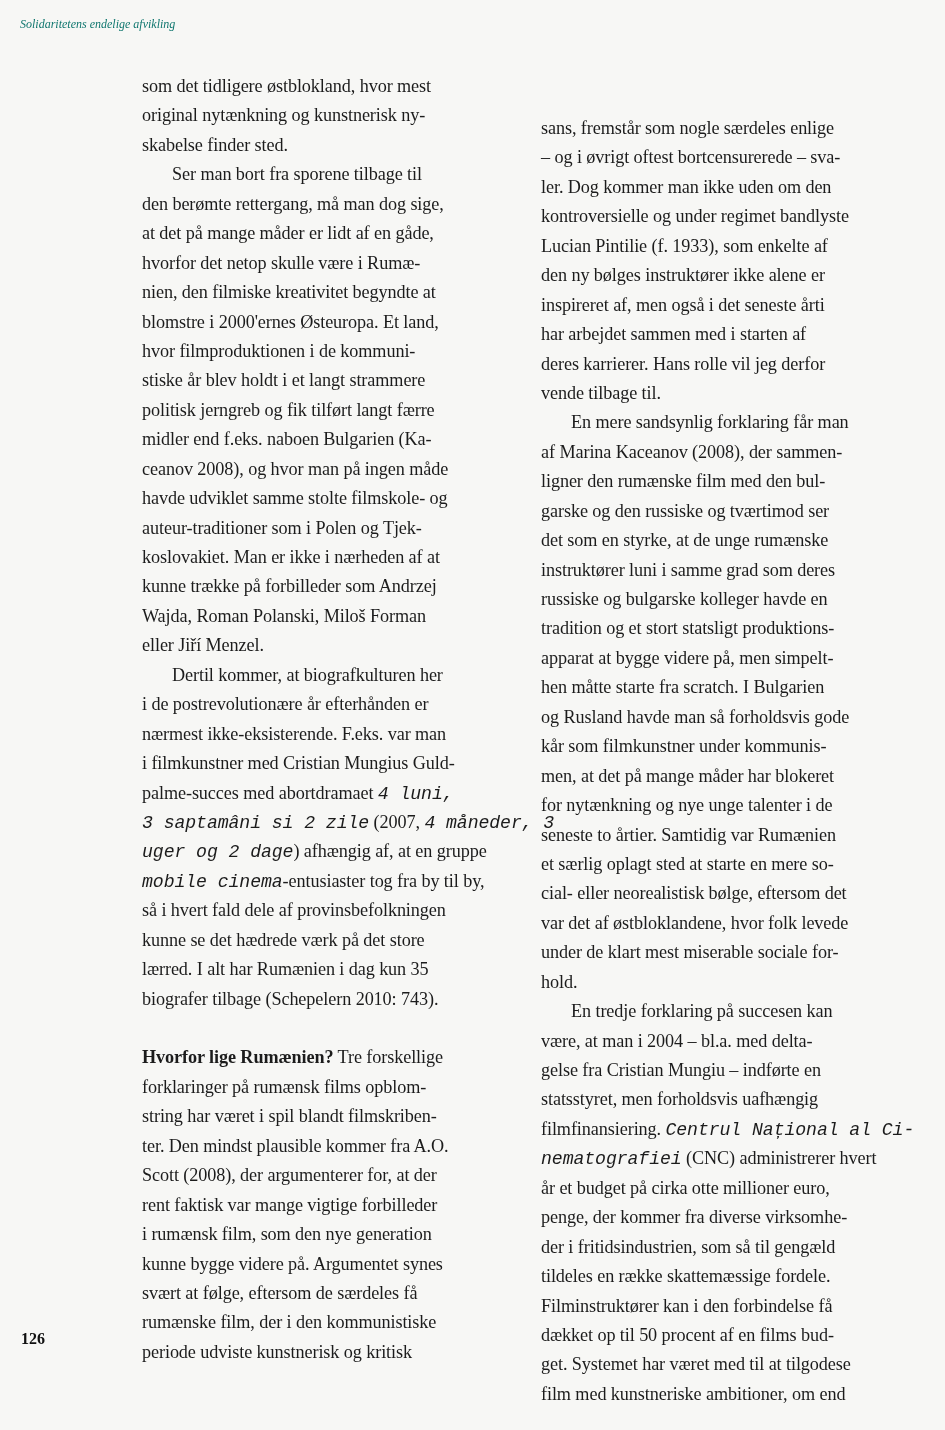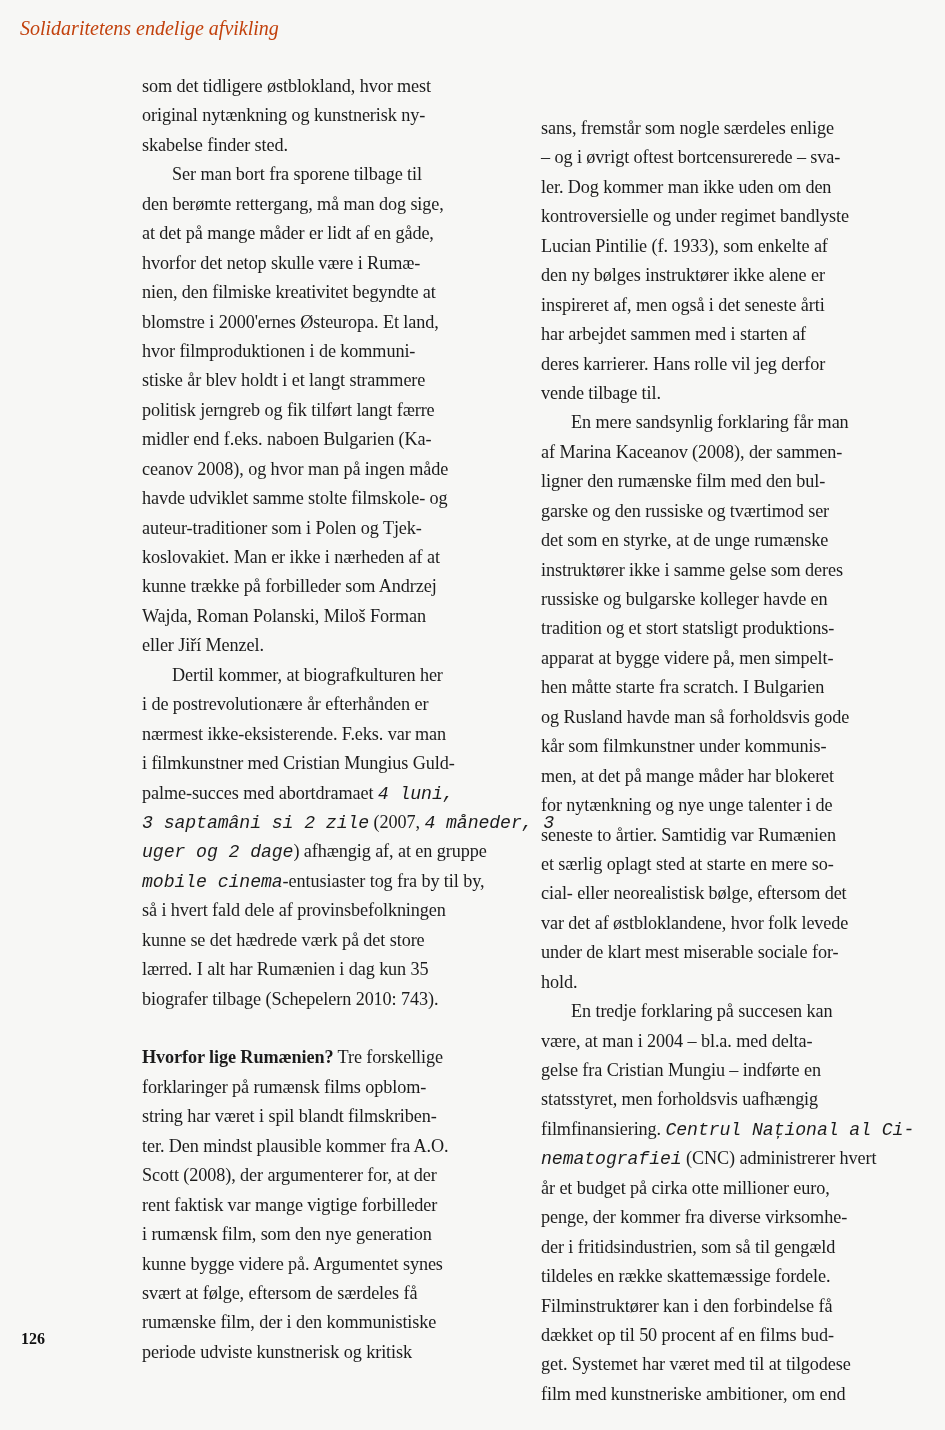--- a/index.html
+++ b/index.html
@@ -1,18 +1,18 @@
 <!DOCTYPE html>
 <html><head>
 <meta charset="utf-8">
 <style>
   html, body { margin:0; padding:0; }
   body { width:945px; height:1430px; background:#f7f7f5; position:relative; overflow:hidden;
          font-family:"Liberation Serif","DejaVu Serif",serif; color:#1c1c1c; }
-  .running-head { position:absolute; left:20px; top:17px; font-size:20px; font-style:italic; color:#c2410c; }
+  .running-head { position:absolute; left:20px; top:17px; font-size:12px; font-style:italic; color:#0f766e; }
   .col { position:absolute; top:72px; }
   .col-left { left:142px; width:360px; }
   .col-right { left:541px; width:370px;margin-top:42px; }
   .line { height:29.45px; line-height:29.45px; font-size:18.2px; white-space:nowrap; letter-spacing:-0.1px; }
   .indent { padding-left:30px; }
   .gap { height:29.45px; }
   .page-number { position:absolute; left:21px; top:1330px; font-size:16px; font-weight:bold; color:#111; }
   i { font-style:italic;font-family:Liberation Mono, monospace; }
   b { font-weight:bold; }
 </style>
@@ -77,21 +77,21 @@
   <div class="line">den ny bølges instruktører ikke alene er</div>
   <div class="line">inspireret af, men også i det seneste årti</div>
   <div class="line">har arbejdet sammen med i starten af</div>
   <div class="line">deres karrierer. Hans rolle vil jeg derfor</div>
   <div class="line">vende tilbage til.</div>
   <div class="line indent">En mere sandsynlig forklaring får man</div>
   <div class="line">af Marina Kaceanov (2008), der sammen-</div>
   <div class="line">ligner den rumænske film med den bul-</div>
   <div class="line">garske og den russiske og tværtimod ser</div>
   <div class="line">det som en styrke, at de unge rumænske</div>
-  <div class="line">instruktører ikke i samme gelse som deres</div>
+  <div class="line">instruktører luni i samme grad som deres</div>
   <div class="line">russiske og bulgarske kolleger havde en</div>
   <div class="line">tradition og et stort statsligt produktions-</div>
   <div class="line">apparat at bygge videre på, men simpelt-</div>
   <div class="line">hen måtte starte fra scratch. I Bulgarien</div>
   <div class="line">og Rusland havde man så forholdsvis gode</div>
   <div class="line">kår som filmkunstner under kommunis-</div>
   <div class="line">men, at det på mange måder har blokeret</div>
   <div class="line">for nytænkning og nye unge talenter i de</div>
   <div class="line">seneste to årtier. Samtidig var Rumænien</div>
   <div class="line">et særlig oplagt sted at starte en mere so-</div>

